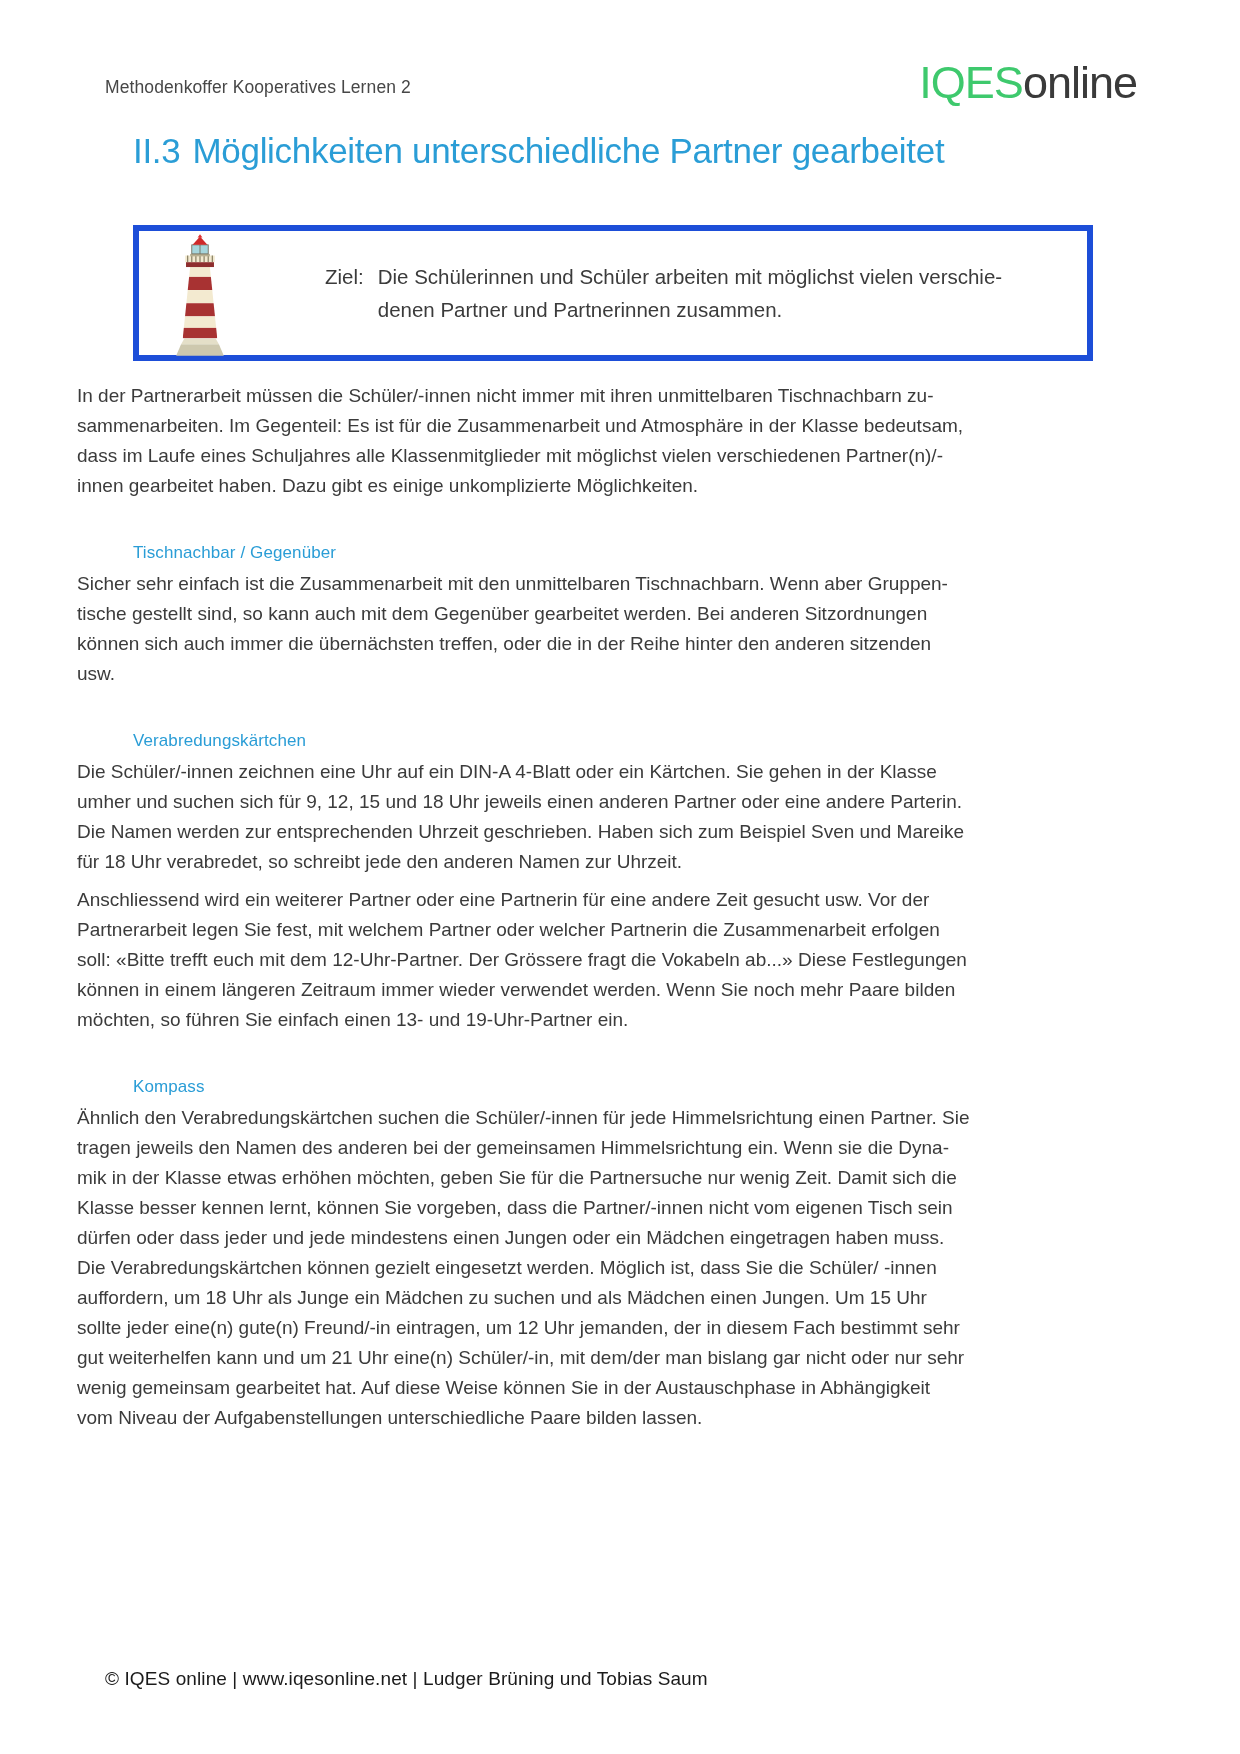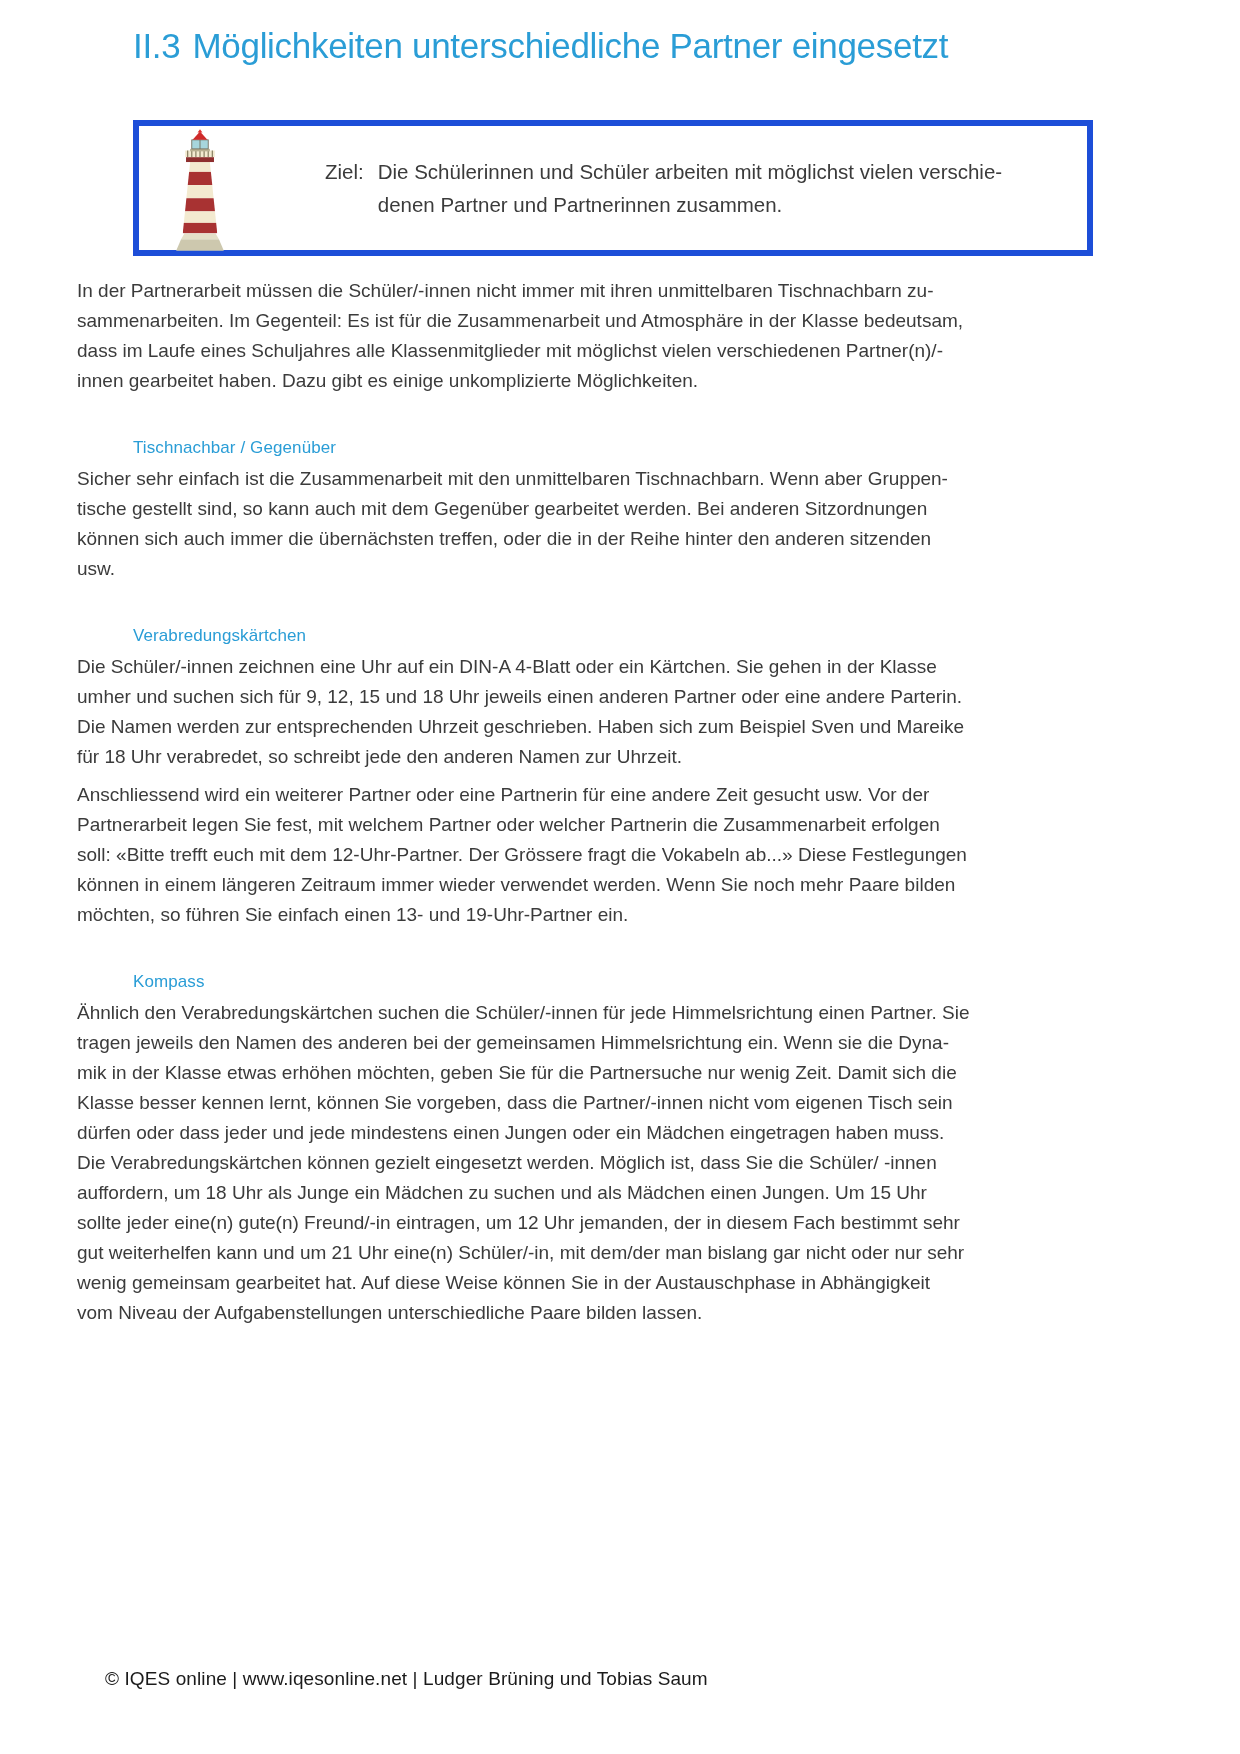--- a/index.html
+++ b/index.html
@@ -33,23 +33,29 @@
   section p.body + p.body { margin-top:8px; }
 
   
   .ftr { position:absolute; left:105px; top:1668px; font-size:19px; color:#1b1b1b; letter-spacing:0.1px; }
 </style>
 </head>
 <body>
 
 <div class="page">
 
+  <div class="hdr">
+    <div class="doc-ref">Methodenkoffer Kooperatives Lernen 2</div>
+    <div class="logo">
+      <span class="g">IQES</span><span class="d">online</span>
+    </div>
+  </div>
 
   <h1>
-    <span class="num">II.3</span><span>Möglichkeiten unterschiedliche Partner eingesetzt</span>
+    <span class="num">II.3</span><span>Möglichkeiten unterschiedliche Partner gearbeitet</span>
   </h1>
 
   <div class="goal-box">
     <svg width="74" height="122" viewBox="0 0 90 148" aria-hidden="true">
 
       <polygon points="16,148 74,148 68,134 22,134" fill="#cdc8ae"></polygon>
       <polygon points="22,134 68,134 64,127 26,127" fill="#e4dfc8"></polygon>
 
       <defs>
         <clipPath id="towerClip">

